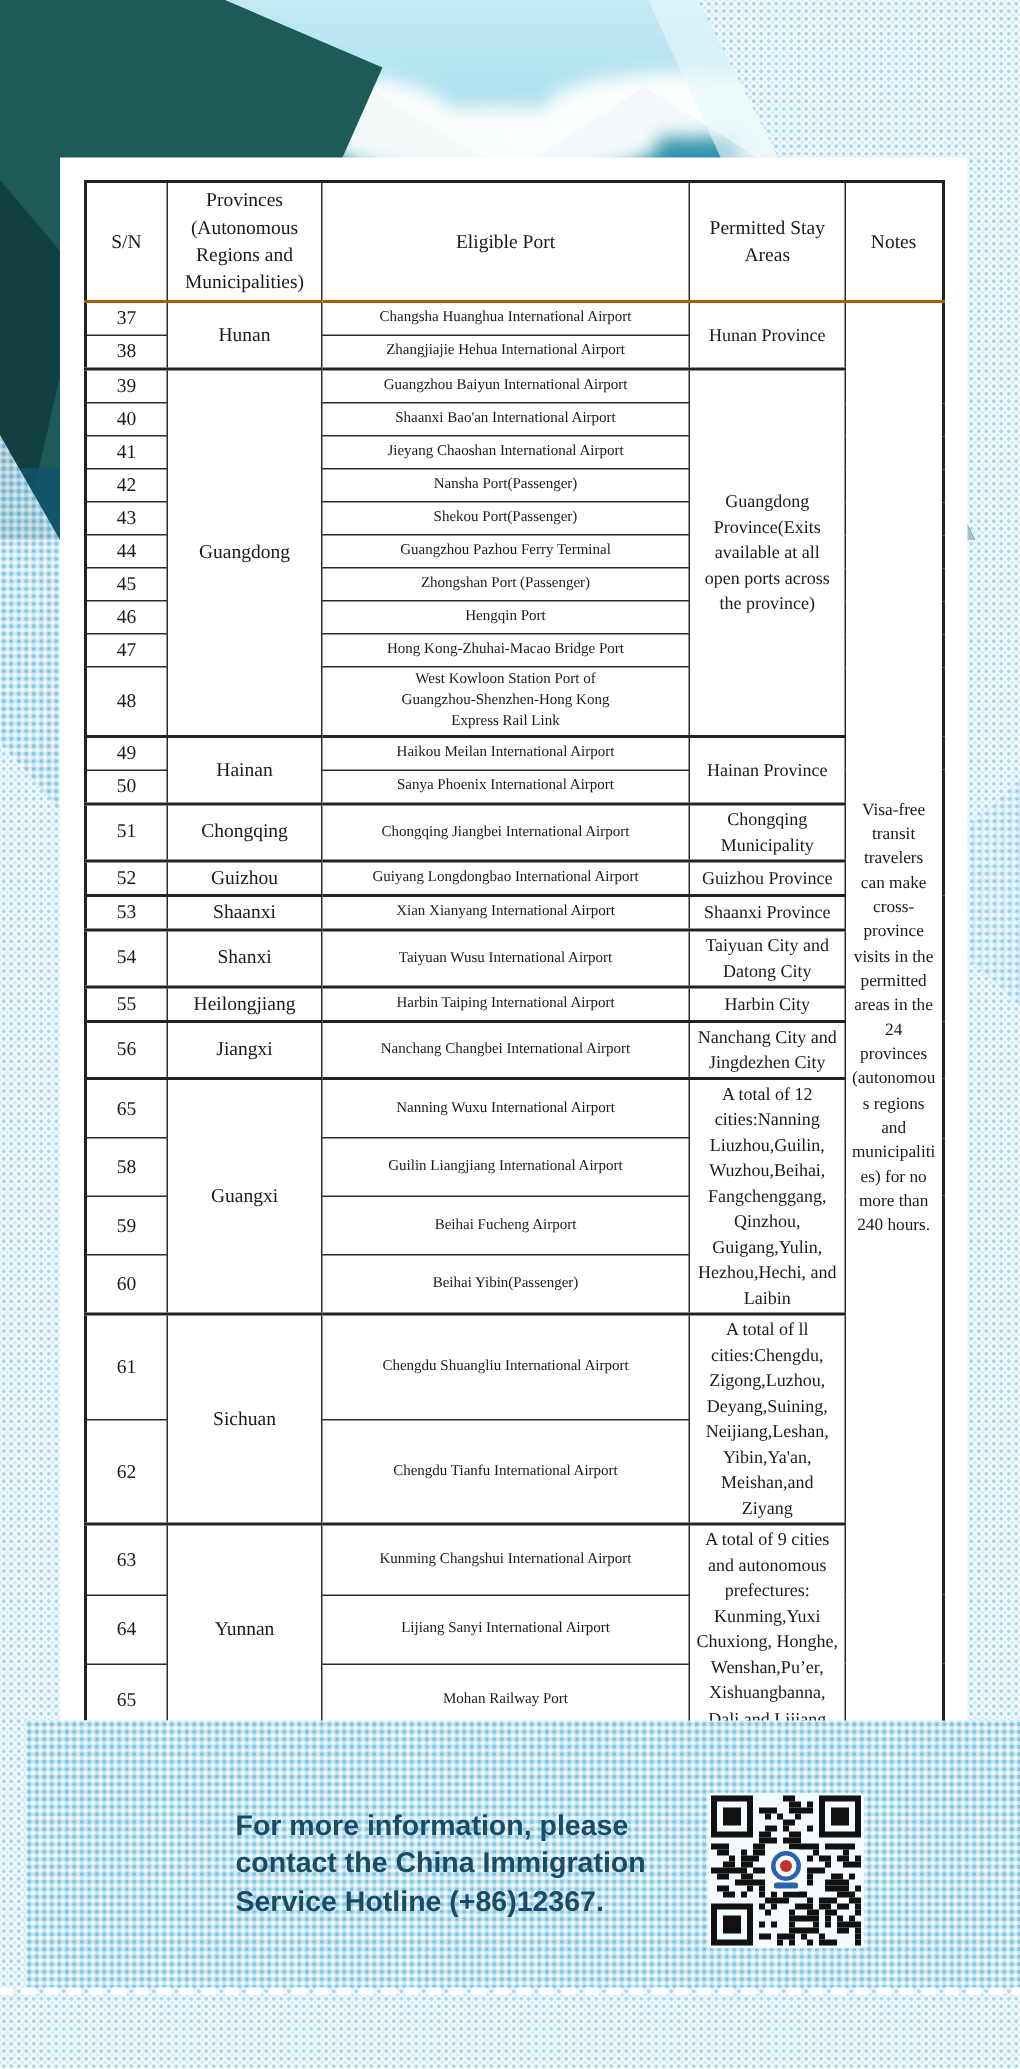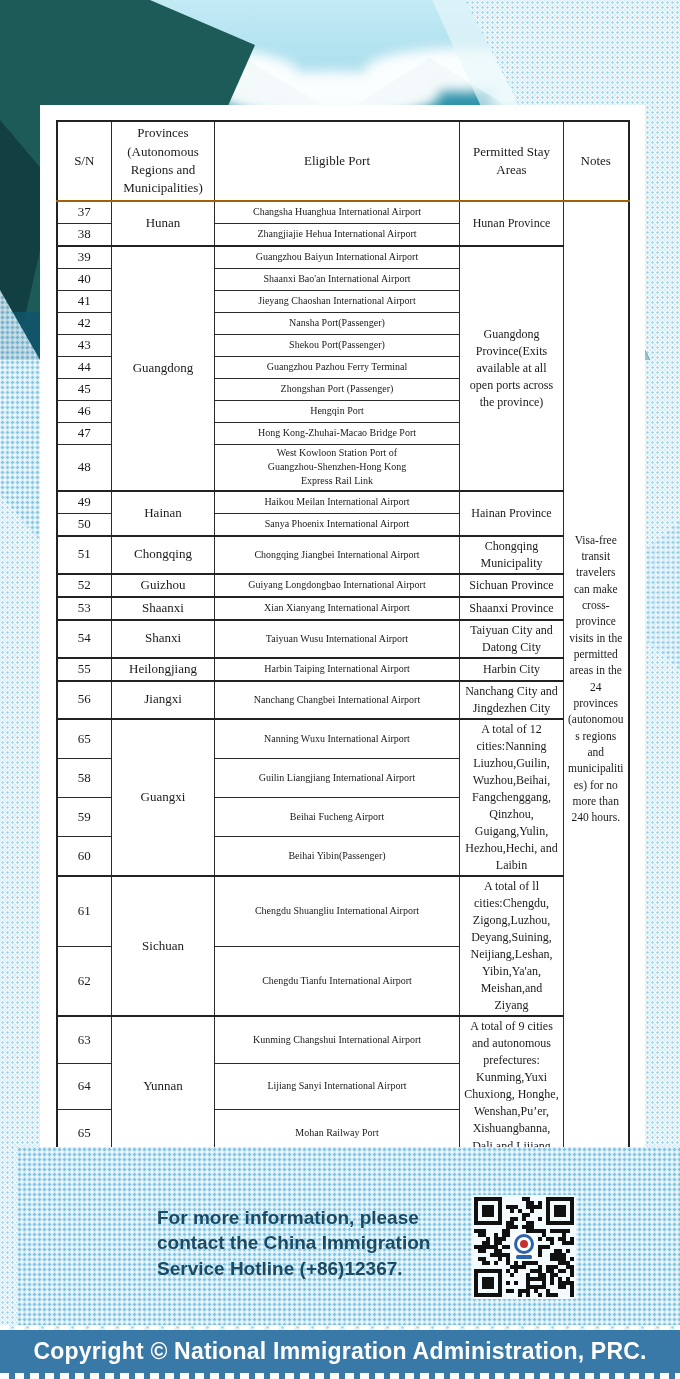--- a/index.html
+++ b/index.html
@@ -216,21 +216,21 @@
             <td class="sn">51</td>
             <td class="province" rowspan="1">Chongqing</td>
             <td class="port">Chongqing Jiangbei International Airport</td>
             <td class="stay" rowspan="1">Chongqing
 Municipality</td>
           </tr>
           <tr class="group-start">
             <td class="sn">52</td>
             <td class="province" rowspan="1">Guizhou</td>
             <td class="port">Guiyang Longdongbao International Airport</td>
-            <td class="stay" rowspan="1">Sichuan Province</td>
+            <td class="stay" rowspan="1">Guizhou Province</td>
           </tr>
           <tr class="group-start">
             <td class="sn">53</td>
             <td class="province" rowspan="1">Shaanxi</td>
             <td class="port">Xian Xianyang International Airport</td>
             <td class="stay" rowspan="1">Shaanxi Province</td>
           </tr>
           <tr class="group-start">
             <td class="sn">54</td>
             <td class="province" rowspan="1">Shanxi</td>
@@ -524,18 +524,14 @@
           <rect x="40" y="38" width="24" height="28" fill="#ffffff" rx="4"></rect>
           <circle cx="52" cy="49" r="10" fill="#2a63b0"></circle>
           <circle cx="52" cy="49" r="7" fill="#ffffff"></circle>
           <circle cx="52" cy="49" r="4" fill="#c4312e"></circle>
           <rect x="44" y="60" width="16" height="4" fill="#2a63b0" rx="1.5"></rect>
         </svg>
     </div>
   </div>
 
   <div class="dash-top"></div>
-  <div class="copyright-bar" style="background: rgb(56, 121, 168);">
-    <span class="bar-text">Copyright © National Immigration Administration, PRC.</span>
-    <div class="dash-bottom"></div>
-  </div>
 
 </div>
 
 </body></html>

